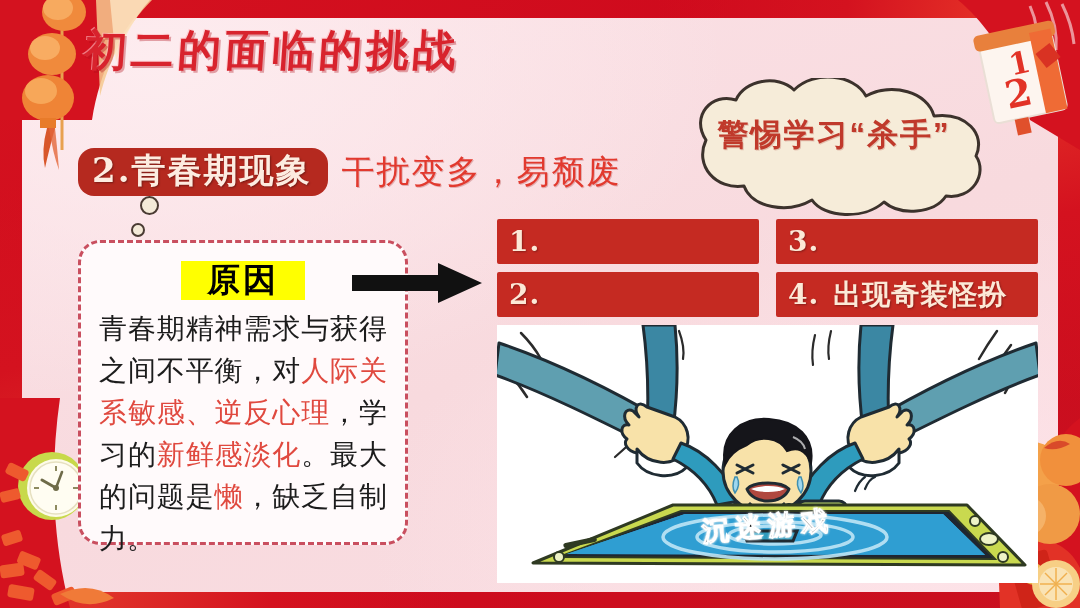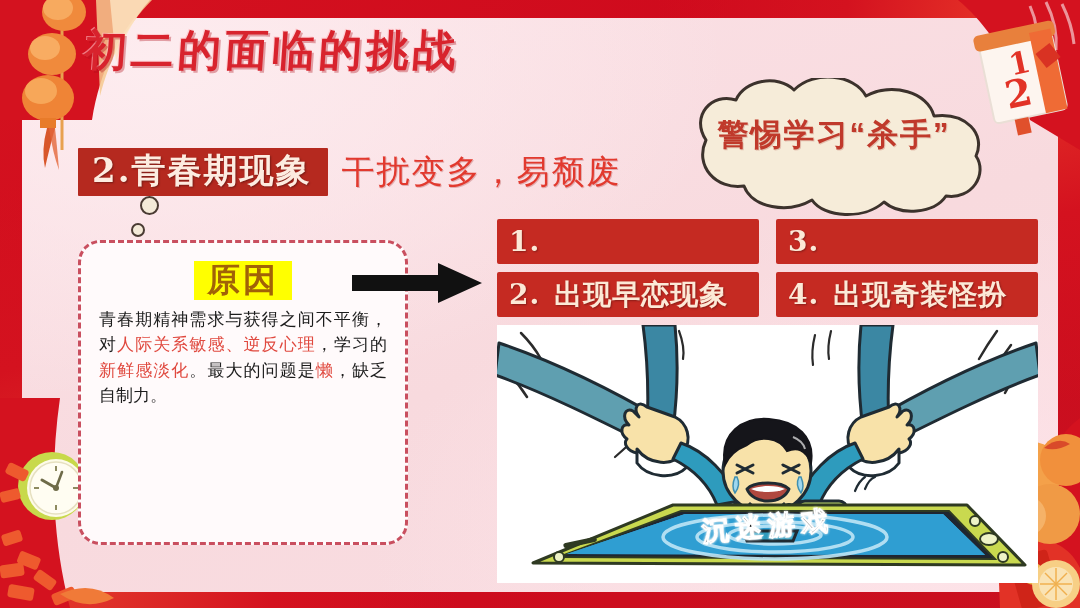--- a/index.html
+++ b/index.html
@@ -39,21 +39,21 @@
     font-family:"DejaVu Serif","Liberation Serif",serif;
     text-shadow:2px 2px 0 rgba(175,15,25,.35), -1px -1px 0 rgba(255,190,195,.6);
     transform:skewX(-4deg);
     white-space:nowrap;
   }
   
   #headrow{position:absolute;left:78px;top:148px;display:flex;align-items:center;gap:14px;}
   #heading-chip{
     background:#b5291f;color:#fdece0;
     font-size:34px;font-weight:bold;letter-spacing:2px;
-    padding:5px 16px 9px 14px;border-radius:1px;
+    padding:5px 16px 9px 14px;border-radius:16px;
     font-family:"DejaVu Serif","Liberation Serif",serif;
     text-shadow:1px 1px 2px rgba(0,0,0,.35);
     white-space:nowrap;line-height:1;
   }
   #heading-sub{
     color:#e2392e;font-size:33px;font-weight:normal;letter-spacing:2px;
     font-family:"DejaVu Serif","Liberation Serif",serif;
     text-shadow:1px 1px 0 rgba(150,20,20,.25);
     white-space:nowrap;
   }
@@ -71,28 +71,28 @@
   #bdot2{left:131px;top:223px;width:10px;height:10px;}
   #bdot3{left:124px;top:243px;width:7px;height:7px;}
 
   
   #reason-box{
     position:absolute;left:78px;top:240px;width:330px;height:305px;
     background:#fffafb;border:3px dashed #c94f5f;border-radius:22px;
     box-sizing:border-box;padding:14px 18px 10px 18px;
   }
   #reason-title{
-    display:block;margin:4px auto 8px auto;width:98px;text-align:center;
-    background:#ffff00;color:#a16207;
+    display:block;margin:4px auto 8px auto;width:124px;text-align:center;
+    background:#ffff00;color:#000000;
     font-size:33px;font-weight:bold;letter-spacing:3px;line-height:1.18;
     font-family:"DejaVu Serif","Liberation Serif",serif;
   }
   #reason-body{
-    font-size:17px;line-height:1.5;color:#1c1c1c;letter-spacing:0px;
-    font-family:Liberation Mono, monospace;
+    font-size:28px;line-height:1.5;color:#1c1c1c;letter-spacing:0px;
+    font-family:Liberation Serif, serif;
     text-align:justify;
   }
   #reason-body .hl{color:#e0493f;}
 
   
   #arrow{position:absolute;left:352px;top:262px;width:130px;height:42px;}
 
   
   .item{
     position:absolute;background:#c52a22;color:#fce9d7;
@@ -254,21 +254,20 @@
 
   <svg id="arrow" viewBox="0 0 130 42">
     <path d="M0 13 L86 13 L86 1 L130 21 L86 41 L86 29 L0 29 Z" fill="#111111"></path>
   </svg>
 
   <div class="item" id="item1">
     <span class="num">1.</span>
   </div>
   <div class="item" id="item2">
     <span class="num">2.</span>
-    <span>出现早恋现象</span>
   </div>
   <div class="item" id="item3">
     <span class="num">3.</span>
   </div>
   <div class="item" id="item4">
     <span class="num">4.</span>
     <span>出现奇装怪扮</span>
   </div>
 
   <div id="cartoon">

